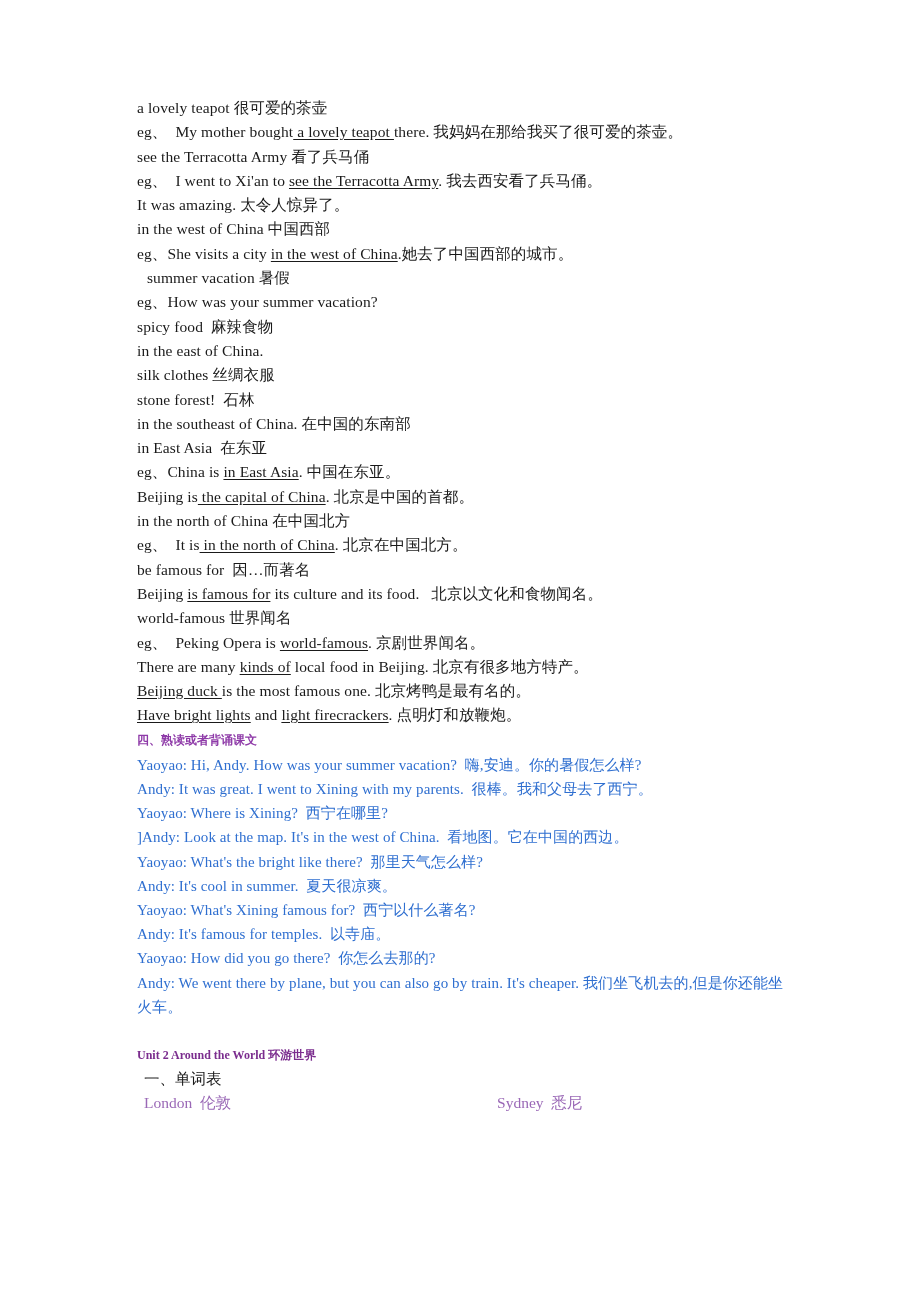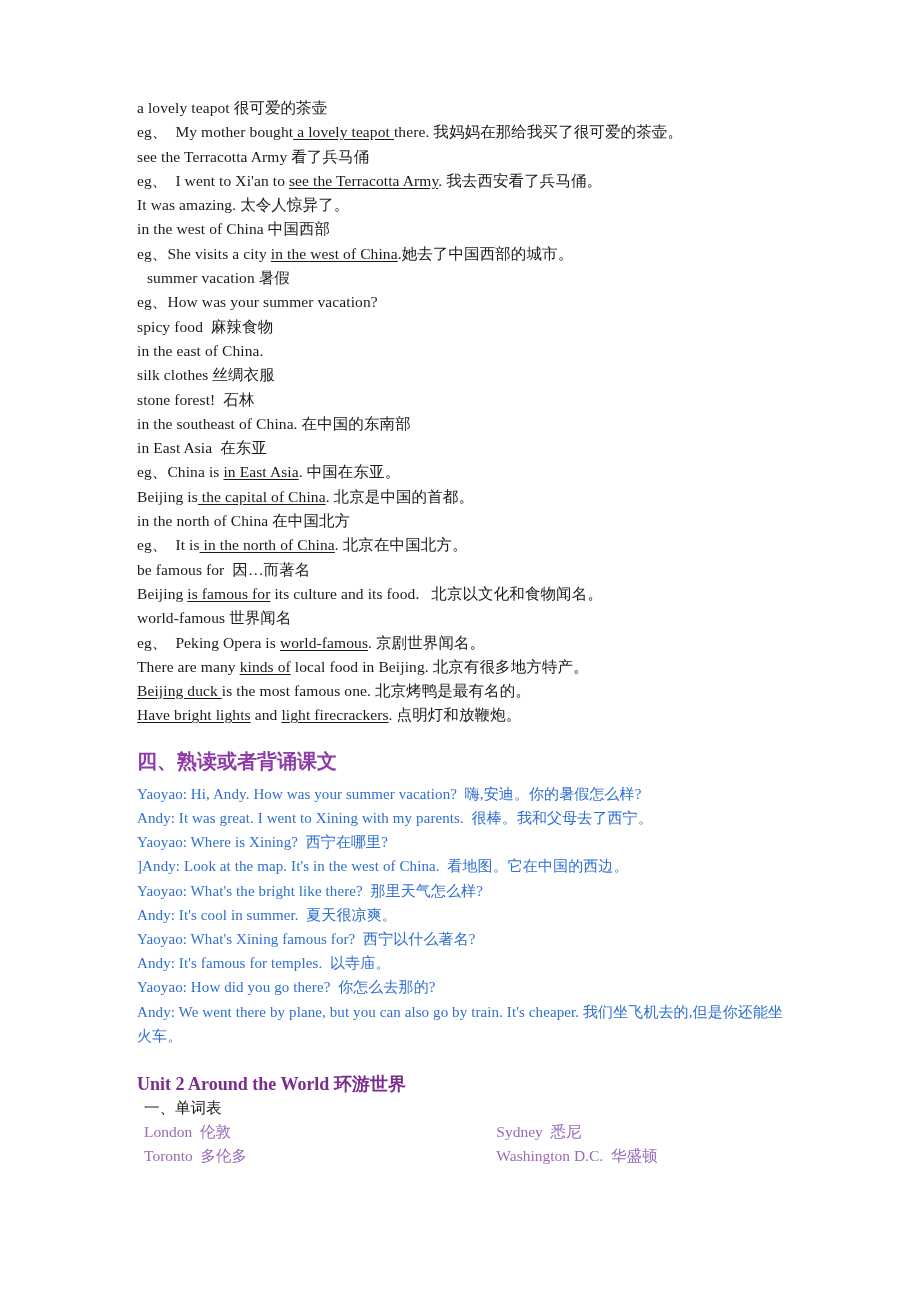--- a/index.html
+++ b/index.html
@@ -29,41 +29,40 @@
     line-height: 24.3px;
     color: #1a1a1a;
     white-space: pre-wrap;
     letter-spacing: 0.1px;
   }
   .line.indent { padding-left: 6px; }
   .u { text-decoration: underline; text-underline-offset: 1.5px; }
 
   
   .section-heading {
-    font-size: 20px;
+    font-size: 12px;
     line-height: 24px;
     font-weight: bold;
     color: #8e3aa8;
-    margin-top: 21px;
   }
 
   
-  .dialogue { margin-top: 9px; }
+  .dialogue { margin-top: 1px; }
   .dialogue .line {
     color: #2f6fd0;
     font-size: 15px;
     line-height: 24.2px;
   }
   .dialogue .line.wrap {
     white-space: normal;
   }
 
   
   .unit-heading {
-    font-size: 18px;
+    font-size: 12px;
     line-height: 24px;
     font-weight: bold;
     color: #7b2d8e;
     margin-top: 24px;
   }
   .sub-heading {
     font-size: 15.5px;
     line-height: 24px;
     color: #1a1a1a;
     padding-left: 7px;
@@ -136,20 +135,16 @@
   <div class="unit-heading">Unit 2 Around the World  环游世界</div>
 
   <div class="sub-heading">一、单词表</div>
 
   <table class="word-table">
     <tbody>
         <tr>
           <td class="col1">London  伦敦</td>
           <td class="col2">Sydney  悉尼</td>
         </tr>
-        <tr>
-          <td class="col1">Toronto  多伦多</td>
-          <td class="col2">Washington D.C.  华盛顿</td>
-        </tr>
       </tbody>
   </table>
 
 </div>
 
 </body></html>

